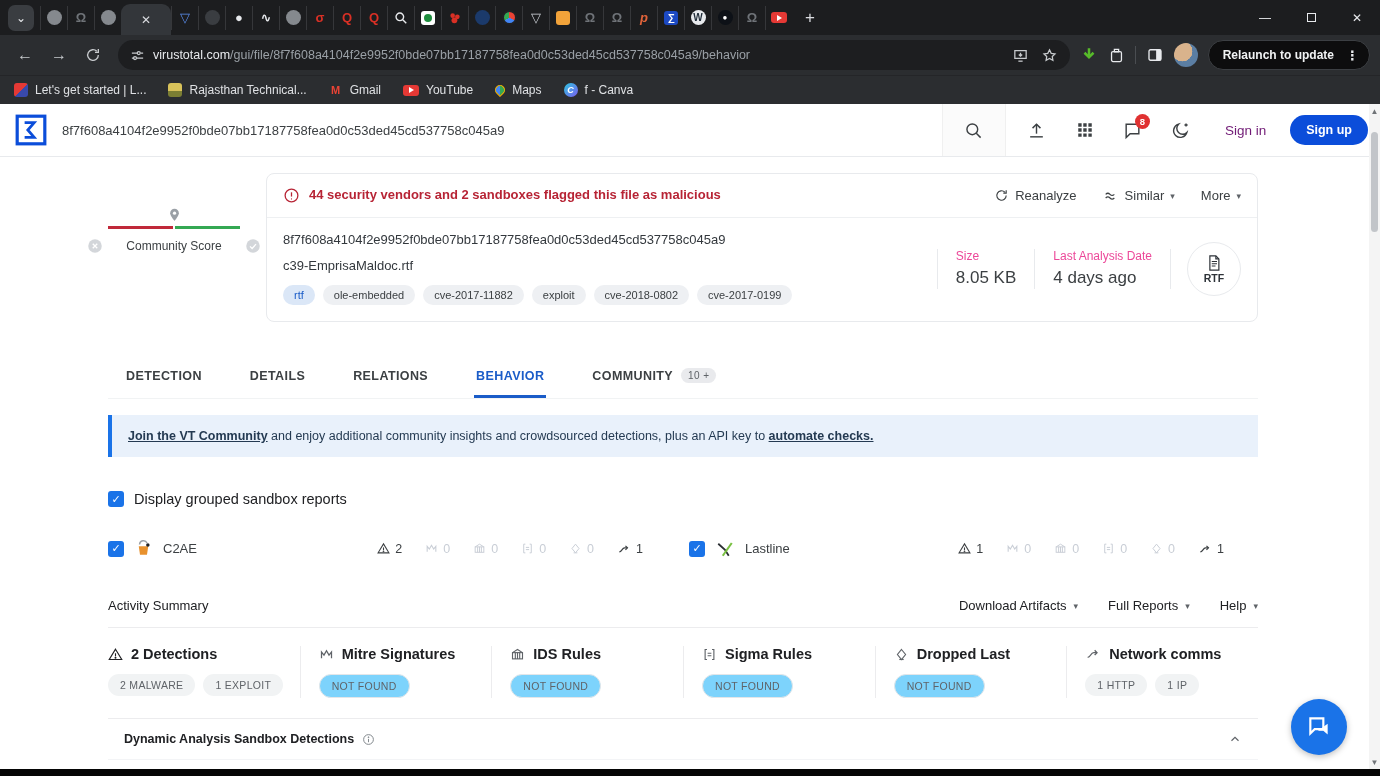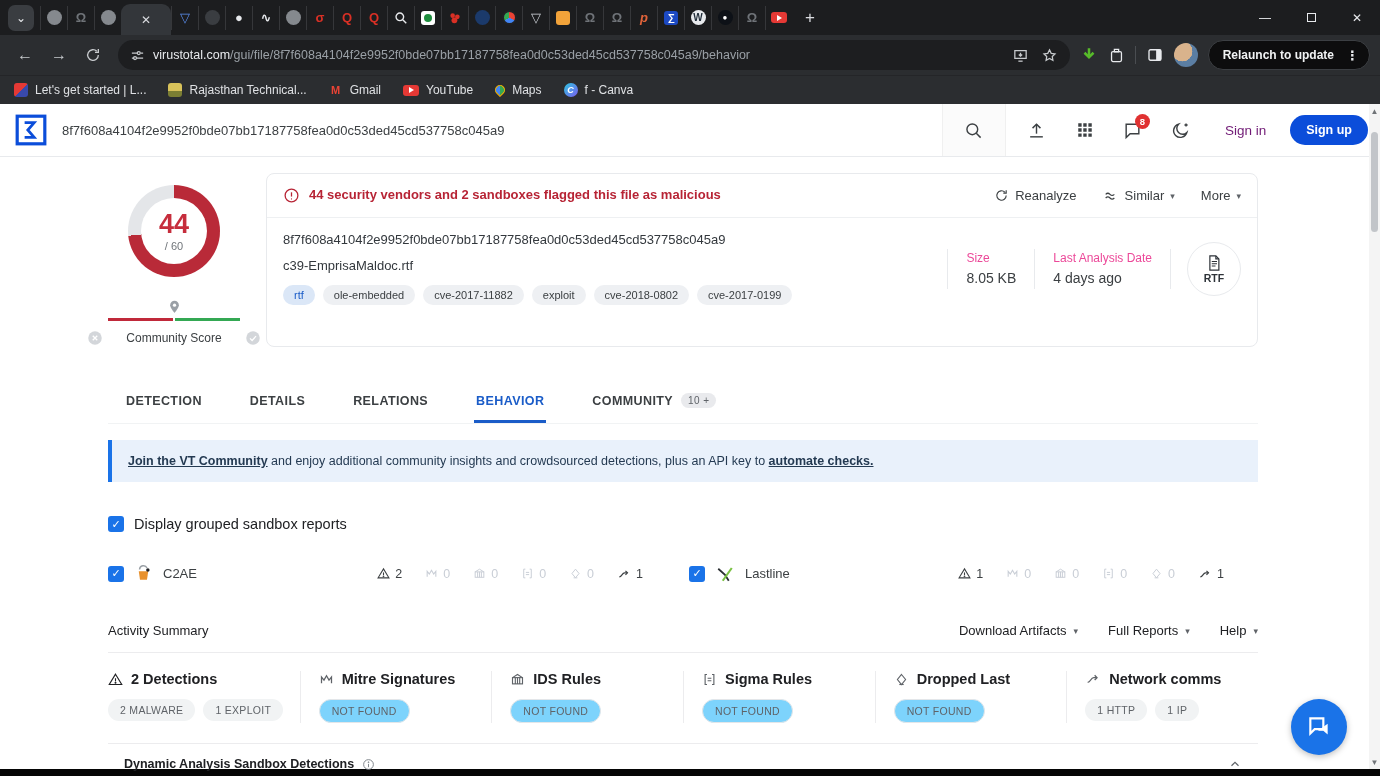--- a/index.html
+++ b/index.html
@@ -80,21 +80,21 @@
   .file-meta { flex:1; min-width:0; }
   .file-hash { font-size:13px; color:#33383d; }
   .file-name { font-size:13px; color:#33383d; margin-top:11px; }
   .tags { display:flex; gap:8px; margin-top:12px; }
   .tag { font-size:11px; color:#3c4043; background:#eef0f3; border-radius:11px; padding:4px 11px; }
   .tag.rtf { background:#dbe7f7; color:#1a5cc8; }
   .file-side { display:flex; align-items:center; gap:0; flex:none; }
   .vsep { width:1px; height:40px; background:#e8eaed; }
   .side-block { padding:0 18px; }
   .side-label { font-size:12px; color:#ec4899; }
-  .side-value { font-size:14px; color:#3c4043; margin-top:5px; }
+  .side-value { font-size:17px; color:#3c4043; margin-top:5px; }
   .rtf-badge { width:54px; height:54px; border:1px solid #e8eaed; border-radius:50%; display:flex; flex-direction:column; align-items:center; justify-content:center; margin-left:16px; color:#2d3238; }
   .rtf-badge .t { font-size:10.5px; font-weight:bold; margin-top:0px; }
 
   .vt-tabs { display:flex; gap:44px; margin-top:36px; border-bottom:1px solid #f1f3f4; padding-left:16px; }
   .vt-tab { font-size:12.5px; font-weight:bold; letter-spacing:.4px; color:#3c4043; padding:10px 2px 12px; display:flex; align-items:center; gap:8px; border-bottom:3px solid transparent; }
   .vt-tab.active { color:#1a5cc8; border-bottom-color:#1a5cc8; }
   .tab-badge { background:#e9eaed; color:#5f6368; font-size:10px; font-weight:normal; border-radius:9px; padding:2px 7px; }
 
   .join-banner { margin-top:16px; background:#e9f1fb; border-left:4px solid #1a73e8; padding:14px 16px; font-size:12.5px; color:#243a52; }
   .join-banner a { color:#243a52; font-weight:bold; text-decoration:underline; }
@@ -383,26 +383,20 @@
       </svg>
     </div>
   <span class="signin">Sign in</span>
   <span class="signup">Sign up</span>
 </div>
 
 <div class="page">
   <div class="content">
     <div class="top-row">
       <div class="score-widget">
-        <div class="donut">
-          <div class="donut-in">
-            <span class="score-num">44</span>
-            <span class="score-den">/ 60</span>
-          </div>
-        </div>
         <span class="pin-ic">
             <svg width="15" height="15" viewBox="0 0 24 24" fill="#9aa0a6">
               <path d="M12 22s-7-7.9-7-12.2A7 7 0 0 1 19 9.8C19 14.1 12 22 12 22z"></path>
               <circle cx="12" cy="9.8" r="2.6" fill="#fff"></circle>
             </svg>
           </span>
         <div class="grad-bar"></div>
         <div class="community">
           <span class="cc">
               <svg width="18" height="18" viewBox="0 0 24 24">

